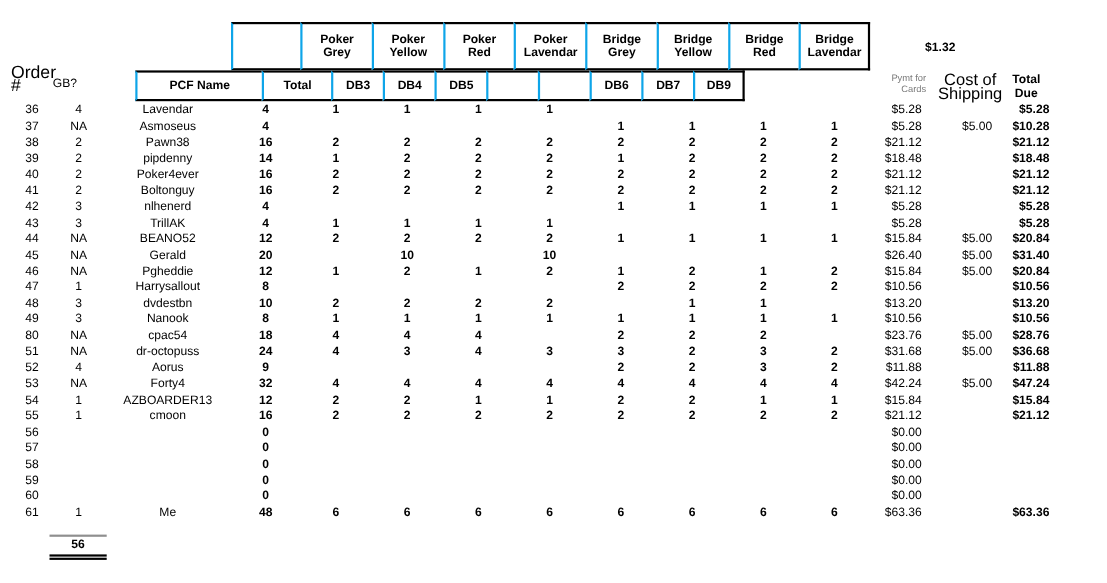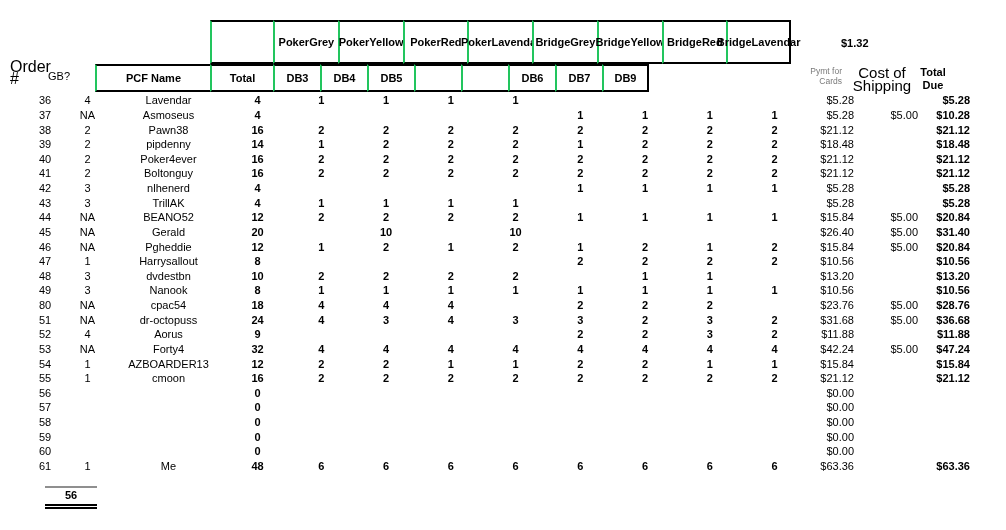--- a/index.html
+++ b/index.html
@@ -5,39 +5,39 @@
   html,body { margin:0; padding:0; background:#fff; }
   .sheet {
     position:relative; width:1006px; height:530px; background:#ffffff;
     font-family:"Liberation Sans", sans-serif; color:#000; overflow:hidden;
   }
   
   .grp-row { position:absolute; left:210px; top:20px; height:44px; display:flex; }
   .db-row  { position:absolute; left:95px;  top:64px; height:28px; display:flex; }
   .hcell {
     box-sizing:border-box; border-top:2px solid #000; border-bottom:2px solid #000;
-    border-left:2px solid #22c55e; display:flex; flex-direction:row;
+    border-left:2px solid #0ea5e9; display:flex; flex-direction:column;
     align-items:center; justify-content:center; text-align:center;
     font-size:11px; font-weight:bold; line-height:12.5px; background:#fff;
   }
   .hcell.last { border-right:2px solid #000; }
   .grp-cell { width:64.75px; }
   .grp-cell.empty { width:63px; }
   .db-cell { width:47px; }
-  .db-cell.pcf { width:115px; }
+  .db-cell.pcf { width:115px;margin-left:28px; }
   .db-cell.total { width:63px; }
   
   .order-hdr { position:absolute; left:10px; top:61px; width:38px; text-align:left; font-size:16px; line-height:12px; }
   .gb-hdr    { position:absolute; left:48px; top:70px; width:47px; font-size:11px; }
   .price     { position:absolute; left:812px; top:37px; font-size:11px; font-weight:bold;padding-left:29px; }
   .pymt-hdr  { position:absolute; left:791px; top:67px; width:51px; text-align:right; font-size:8.5px; line-height:9.5px; color:#7a7a7a; }
   .ship-hdr  { position:absolute; left:850px; top:66px; width:64px; text-align:center; font-size:15px; line-height:13px; }
   .due-hdr   { position:absolute; left:907px; top:66px; width:52px; text-align:center; font-size:11px; font-weight:bold; line-height:13px; }
   
-  #rows { position:absolute; left:16px; top:93px; width:800px; }
+  #rows { position:absolute; left:0; top:93px; width:800px; }
   .row {
     display:grid; padding-left:10px; height:14.63px; align-items:center;
     grid-template-columns:38px 47px 115px 63px repeat(8,64.75px) 51px 64px 52px;
     font-size:11px;
   }
   .c { text-align:center; white-space:nowrap; overflow:visible; }
   .c.b { font-weight:bold; }
   .c.money { text-align:right; padding-right:4px; }
   .c.due { font-weight:bold; }
   

